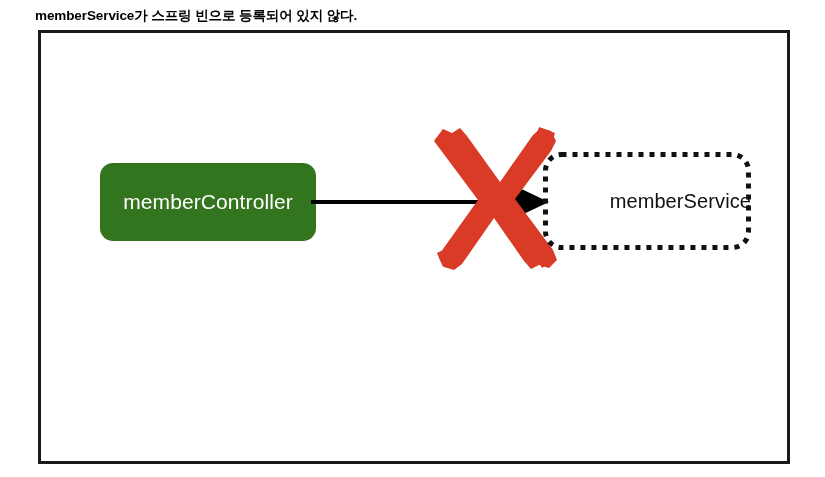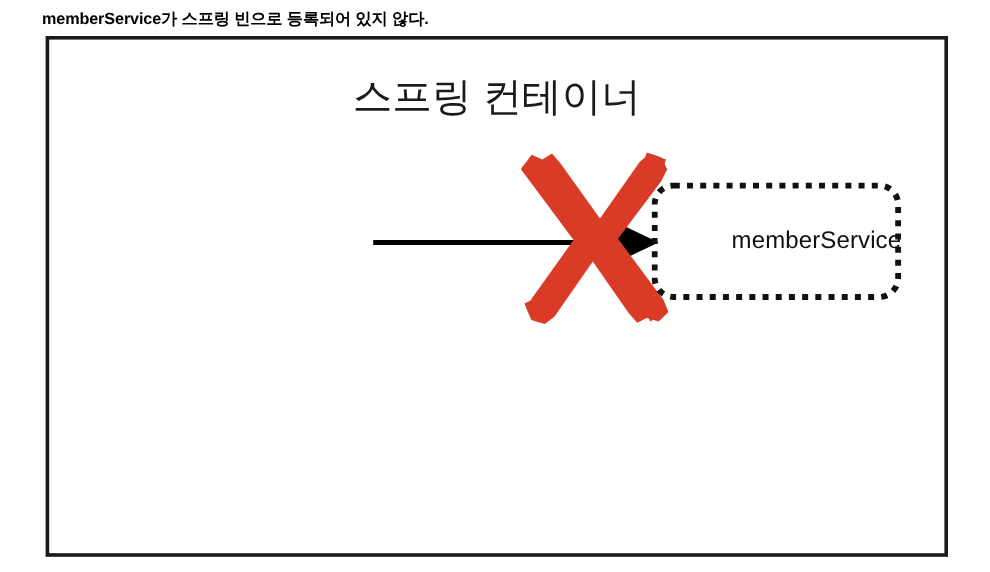--- a/index.html
+++ b/index.html
@@ -132,22 +132,24 @@
 </style>
 </head>
 <body>
 
 <div id="page">
 
   <div id="caption">memberService가 스프링 빈으로 등록되어 있지 않다.</div>
 
   <div id="diagram-frame">
 
-    <div id="container-title">스프링 컨테이너</div>
 
+    <div id="controller-node">
+      <span class="node-label">memberController</span>
+    </div>
 
     <svg id="dependency-arrow" viewBox="0 0 245 30">
       <defs>
         <marker id="arrow-head" markerWidth="9" markerHeight="9" refX="7.2" refY="4.5" orient="auto" markerUnits="strokeWidth">
           <path d="M0,0.4 L8.6,4.5 L0,8.6 z" fill="#000000"></path>
         </marker>
       </defs>
       <line x1="0" y1="15" x2="232" y2="15" stroke="#000000" stroke-width="4.2" marker-end="url(#arrow-head)"></line>
     </svg>
 

